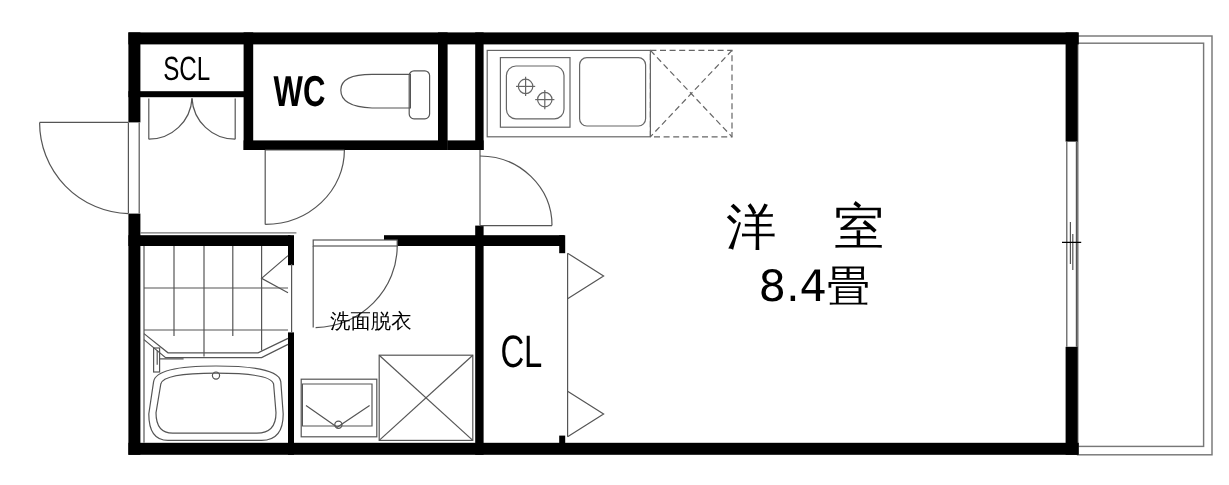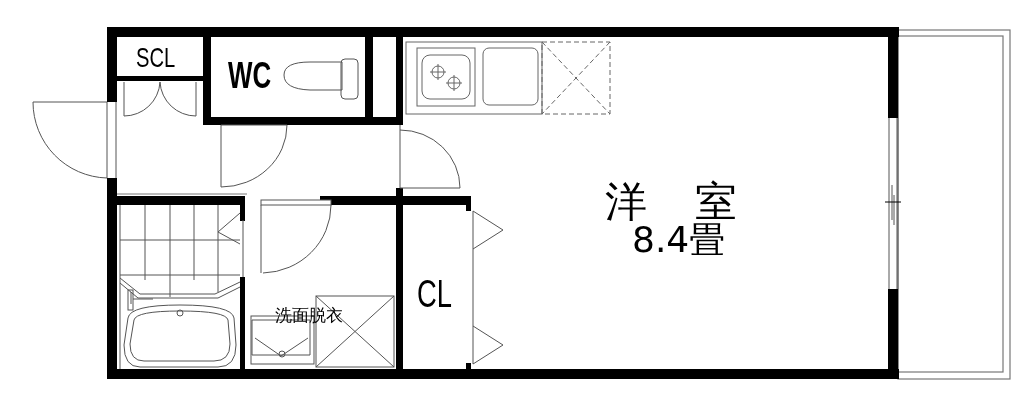--- a/index.html
+++ b/index.html
@@ -150,16 +150,16 @@
 
   <g fill="none" stroke="#555" stroke-width="1">
     <line x1="473" y1="211" x2="473" y2="364"></line>
     <path d="M473 211 L503 230 L473 249"></path>
     <path d="M473 326 L503 345 L473 364"></path>
   </g>
 </svg>
 
 <div class="lbl lbl-cond" style="left:136px;top:44px;font-size:28px;">SCL</div>
 <div class="lbl lbl-cond" style="left:228px;top:58px;font-size:36px;font-weight:bold;">WC</div>
-<div class="lbl" style="left:275px;top:260px;font-size:17px;margin-top:47px;">洗面脱衣</div>
+<div class="lbl" style="left:275px;top:260px;font-size:17px;">洗面脱衣</div>
 <div class="lbl lbl-cond" style="left:417px;top:275px;font-size:38px;">CL</div>
-<div class="lbl" style="left:605px;top:181px;font-size:42px;letter-spacing:3px;">洋　室</div>
+<div class="lbl" style="left:605px;top:168px;font-size:42px;letter-spacing:3px;">洋　室</div>
 <div class="lbl" style="left:632px;top:222px;font-size:36px;">8.4畳</div>
 
 </body></html>

